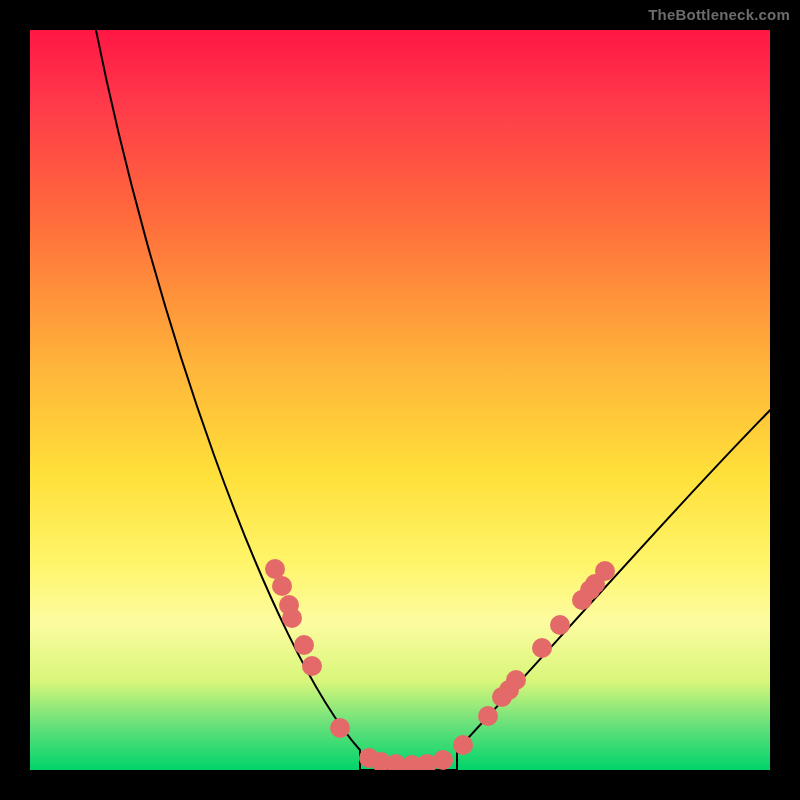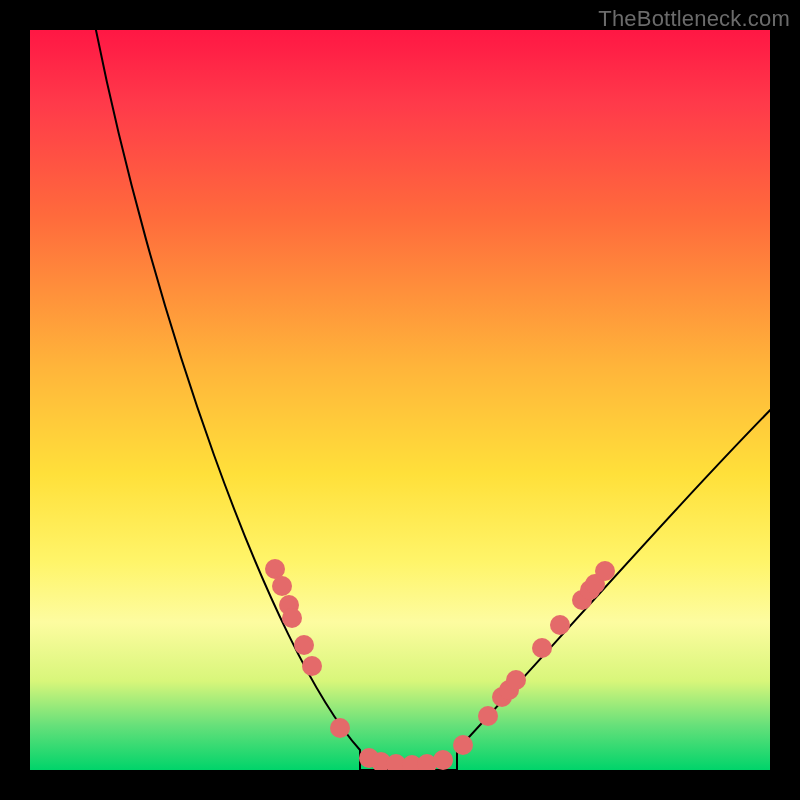--- a/index.html
+++ b/index.html
@@ -26,22 +26,22 @@
       #d8f67a 88%,
       #66e07a 94%,
       #00d46a 100%
     );
   }
   .watermark {
     position: absolute;
     top: 6px;
     right: 10px;
     color: #6b6b6b;
-    font-size: 22px;
-    font-weight: 400;
+    font-size: 15px;
+    font-weight: 700;
     letter-spacing: 0.2px;
     z-index: 10;
   }
   svg.curve {
     position: absolute;
     left: 0; top: 0;
     width: 740px;
     height: 740px;
     z-index: 2;
   }

